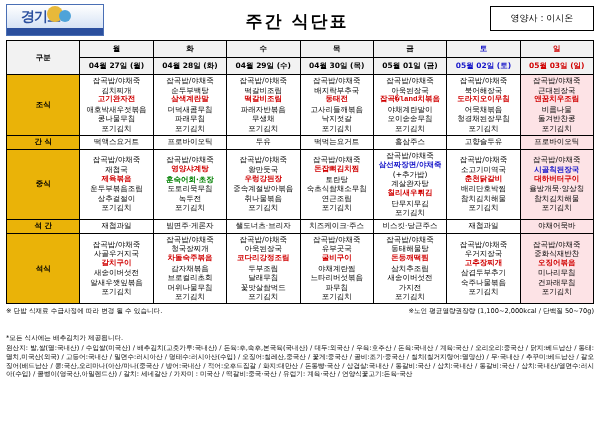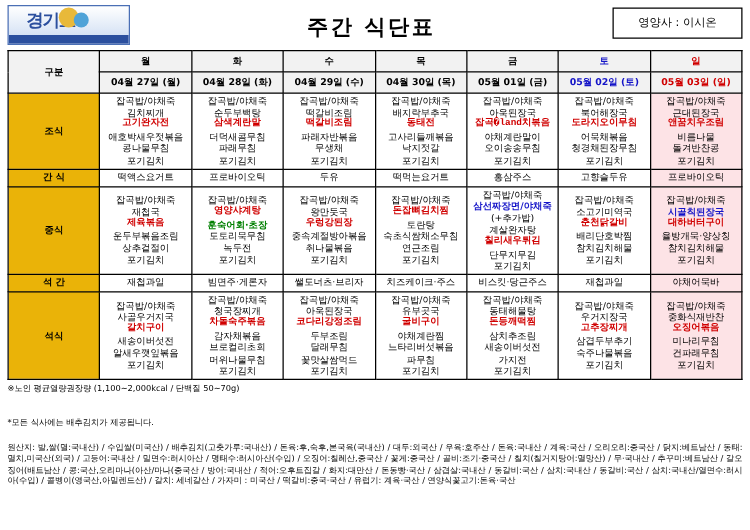--- a/index.html
+++ b/index.html
@@ -22,21 +22,21 @@
   td.cell{width:80px;padding:2px 1px;}
   td.cell.sun{background:#fde3e6;}
   td.cell div{white-space:nowrap;}
   .hl-red{color:#d00000;font-weight:bold;font-family:Liberation Mono, monospace;}
   .hl-blue{color:#1414c8;font-weight:bold;}
   .hl-green{color:#008000;font-weight:bold;text-align:center;}
   .snack td.cell{height:11px;}
   .notes{font-size:6.6px;line-height:1.32;margin-top:3px;width:588px;}
   .notes .n1{display:flex;justify-content:space-between;}
   .notes .n2{margin-top:18px;}
-  .notes .orig{margin-top:12px;text-align:justify;}
+  .notes .orig{margin-top:2px;text-align:justify;}
 </style>
 </head>
 <body>
 
 <div class="page">
 
   <div class="topbar">
     <div class="logo">
       <span class="ko">경기도</span>
       <span class="sym"></span>
@@ -298,19 +298,20 @@
             <div>미나리무침</div>
             <div>건파래무침</div>
             <div>포기김치</div>
           </td>
         </tr>
       </tbody>
   </table>
 
   <div class="notes">
     <div class="n1">
+      <span>※ 단밥 식재료 수급사정에 따라 변경 될 수 있습니다.</span>
       <span>※노인 평균열량권장량 (1,100~2,000kcal / 단백질 50~70g)</span>
     </div>
     <div class="n2">*모든 식사에는 배추김치가 제공됩니다.</div>
     <div class="orig">원산지: 발,쌀(멸:국내산) / 수입쌀(미국산) / 배추김치(고춧가루:국내산) / 돈육:후,숙후,본국육(국내산) / 대두:외국산 / 우육:호주산 / 돈육:국내산 / 계육:국산 / 오리오리:중국산 / 닭지:베트남산 / 동태:멸치,미국산(외국) / 고등어:국내산 / 밀면수:러시아산 / 명태수:러시아산(수입) / 오징어:칠레산,중국산 / 꽃게:중국산 / 골비:조기·중국산 / 칠치(칠거지탕어:멸망산) / 무·국내산 / 추꾸미:베트남산 / 갈오징어(배트남산 / 콩:국산,오리마나(아산/마나(중국산 / 방어:국내산 / 적어:오후트집갈 / 화지:대만산 / 돈동빵·국산 / 삼겹살:국내산 / 동갈비:국산 / 삼치:국내산 / 동갈비:국산 / 삼치:국내산/열면수:러시아(수입) / 콜벵이(영국산,아밀렌드산) / 갈치: 세네갈산 / 가자미 : 미국산 / 떡갈비:중국·국산 / 유럽기: 계육·국산 / 연양식꽃고기:돈육·국산</div>
   </div>
 
 </div>
 
 </body></html>

